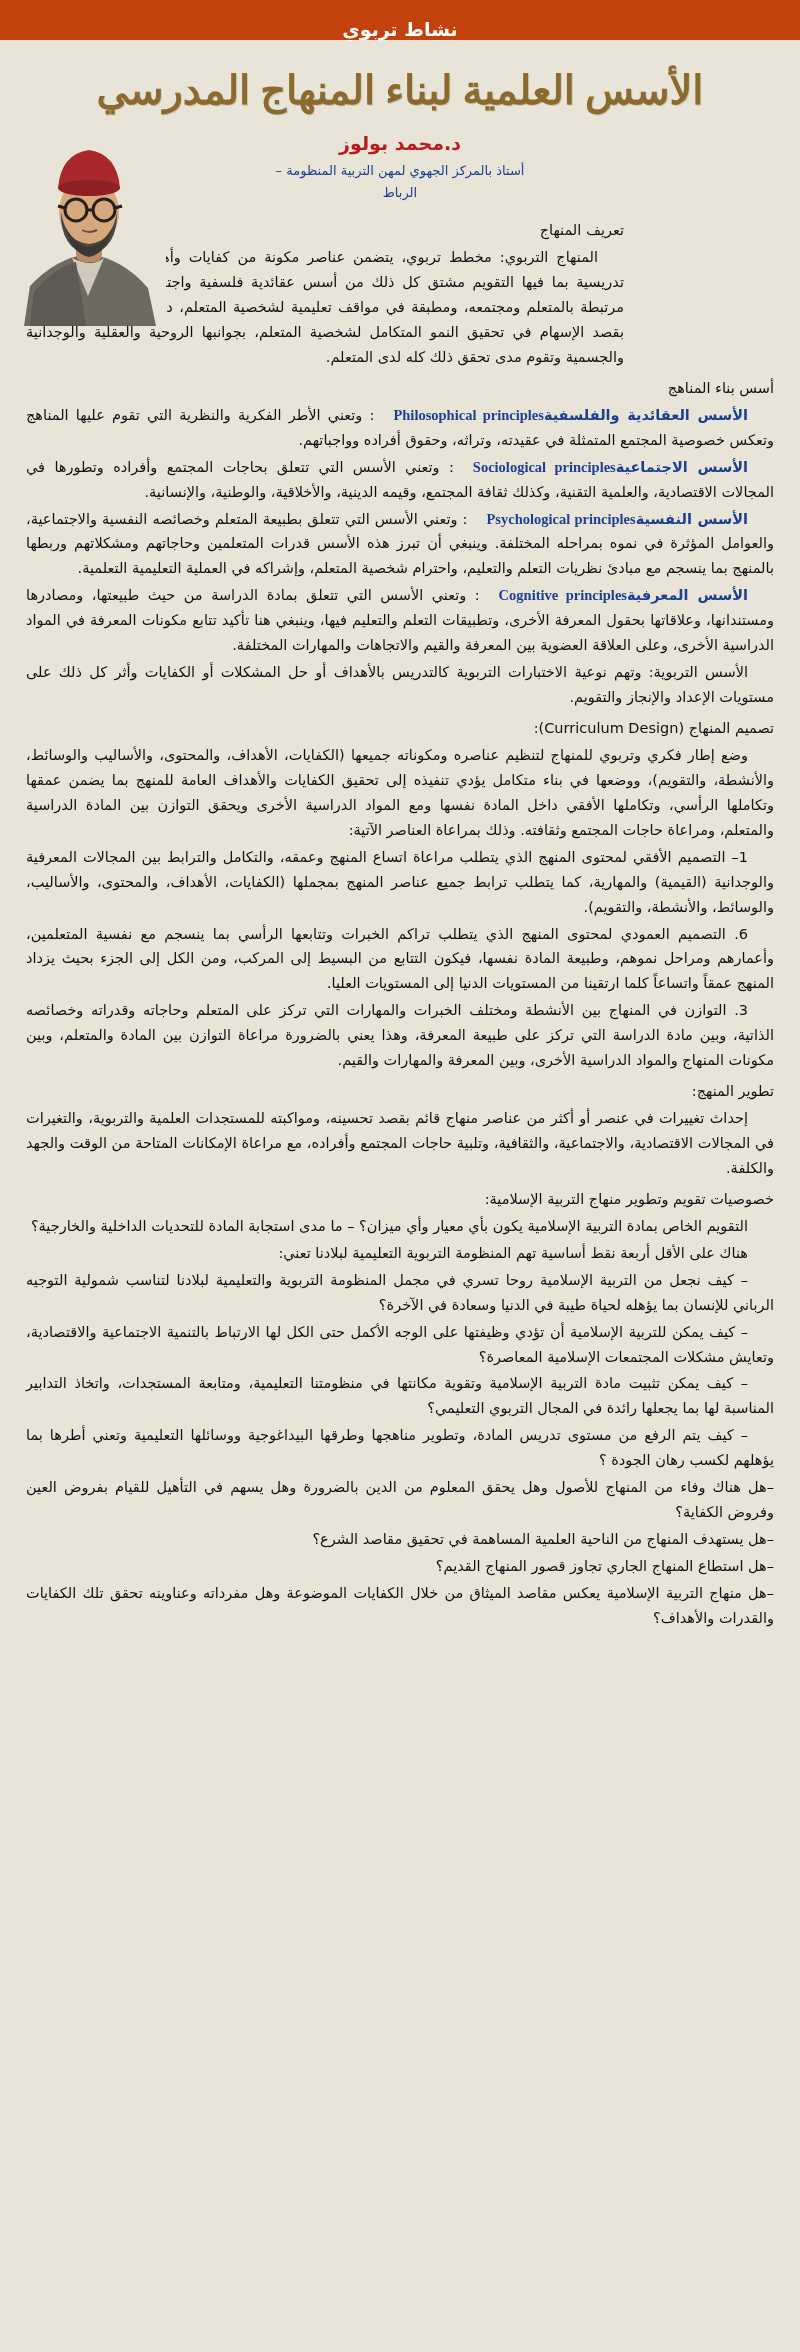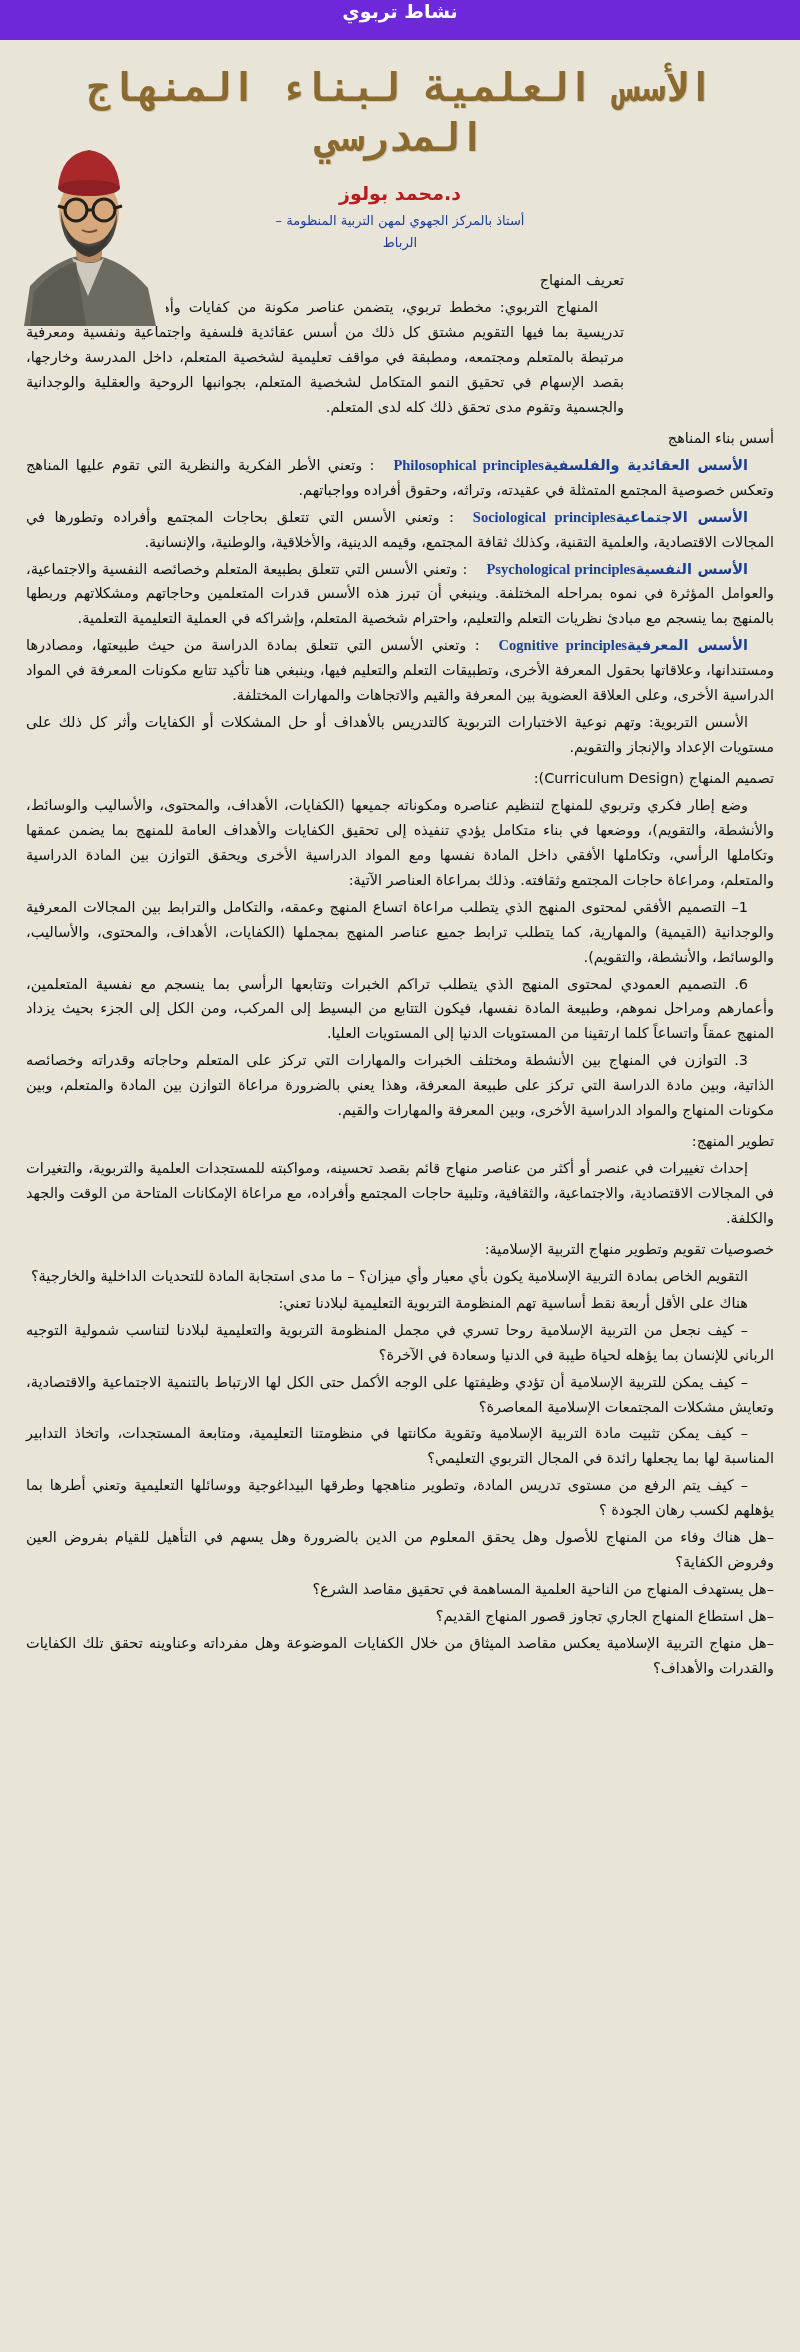--- a/index.html
+++ b/index.html
@@ -13,45 +13,45 @@
     width: 800px;
     min-height: 2352px;
     margin: 0 auto;
     background: #e8e4d8;
     position: relative;
     overflow: hidden;
   }
   
   .topbar {
     height: 40px;
-    background: #6d28d9;
+    background: #c2410c;
     color: #ffffff;
     display: flex;
-    align-items: flex-start;
+    align-items: flex-end;
     justify-content: center;
     font-size: 20px;
     font-weight: bold;
     letter-spacing: 0.5px;
   }
   .topbar .brand {
     font-family: "DejaVu Sans", "Liberation Sans", sans-serif;
     font-size: 19px;
   }
   
   .title-wrap {
     text-align: center;
     padding: 26px 10px 6px 10px;
   }
   .main-title {
     color: #8a6a2f;
     font-size: 40px;
     font-weight: bold;
     line-height: 1.25;
     text-shadow: 1px 1px 0 #cfc6ae;
-    font-family: Liberation Mono, monospace;
+    font-family: Liberation Serif, serif;
   }
   
   .author-block {
     text-align: center;
     padding: 10px 0 4px 0;
   }
   .author-name {
     color: #b91c1c;
     font-size: 19px;
     font-weight: bold;

